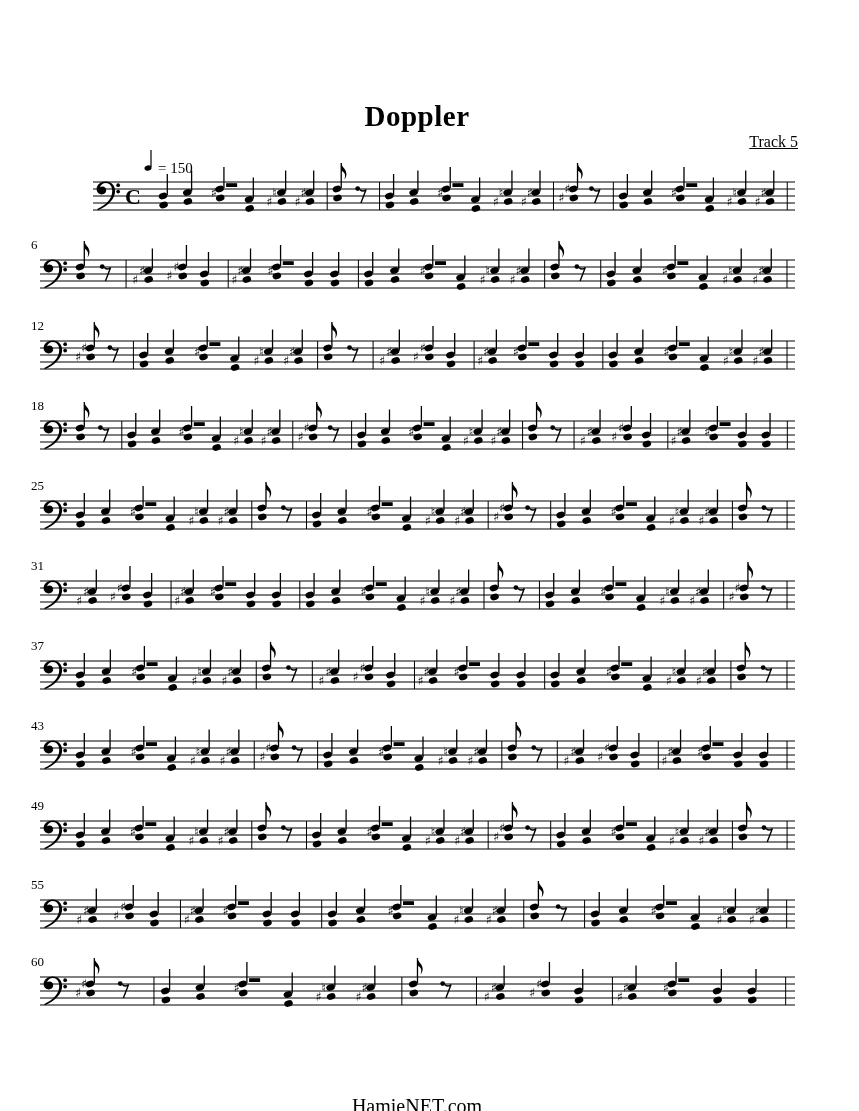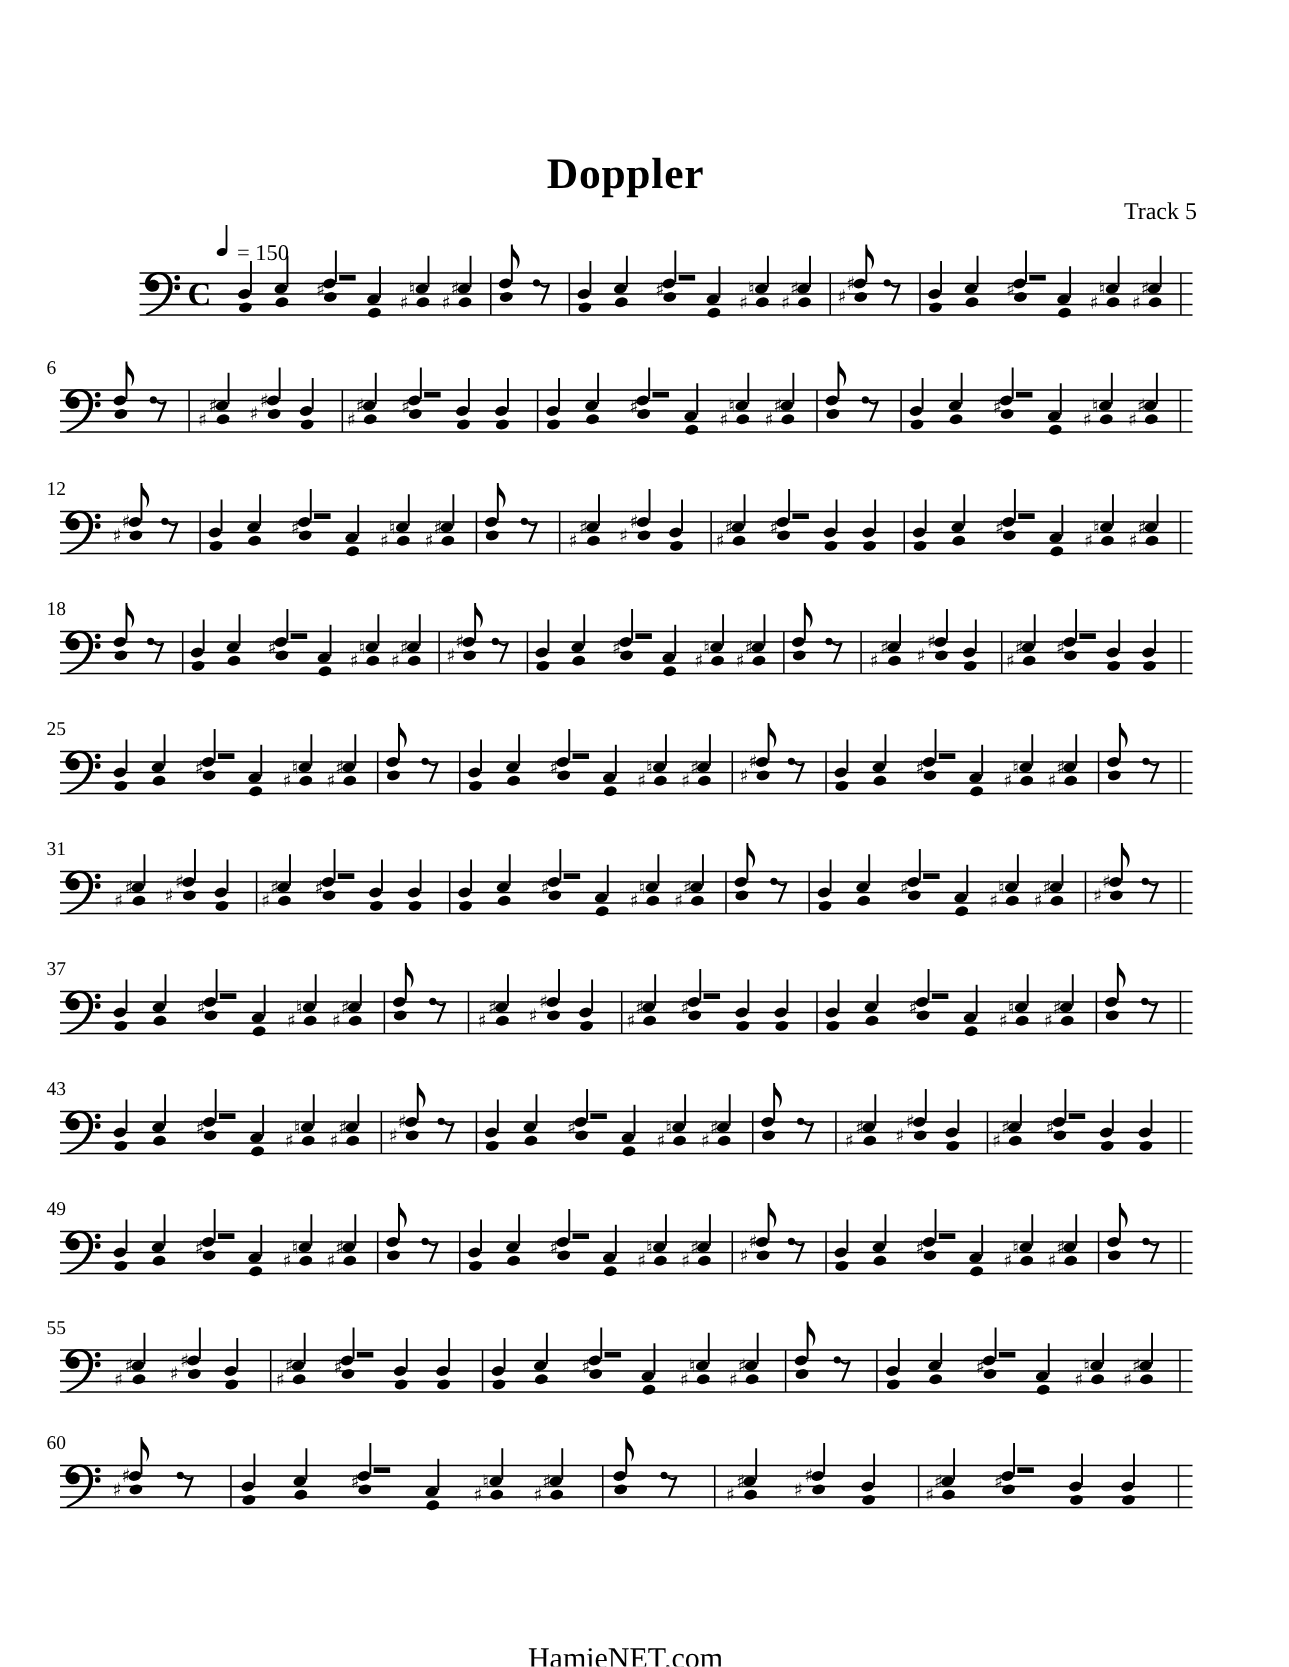--- a/index.html
+++ b/index.html
@@ -1,21 +1,21 @@
 <!DOCTYPE html>
 <html><head>
 <meta charset="utf-8">
 <style>
   html,body{margin:0;padding:0;}
   body{width:859px;height:1111px;background:#ffffff;position:relative;overflow:hidden;
        font-family:"Liberation Serif",serif;color:#000;}
   .page{position:absolute;inset:0;}
   .title{position:absolute;top:100px;left:417px;transform:translateX(-50%);
          font-size:29px;font-weight:bold;letter-spacing:0.5px;}
-  .track{position:absolute;top:133px;right:61px;font-size:16px;}
+  .track{position:absolute;top:133px;right:61px;font-size:16px;text-decoration:underline;}
   .footer{position:absolute;top:1095px;left:417px;transform:translateX(-50%);font-size:20px;}
   .score{position:absolute;inset:0;}
   svg text{font-family:"Liberation Serif",serif;}
   svg text.acc{font-family:"DejaVu Sans",sans-serif;}
 </style>
 </head>
 <body>
 
 <div class="page">
   <div class="title">Doppler</div>

